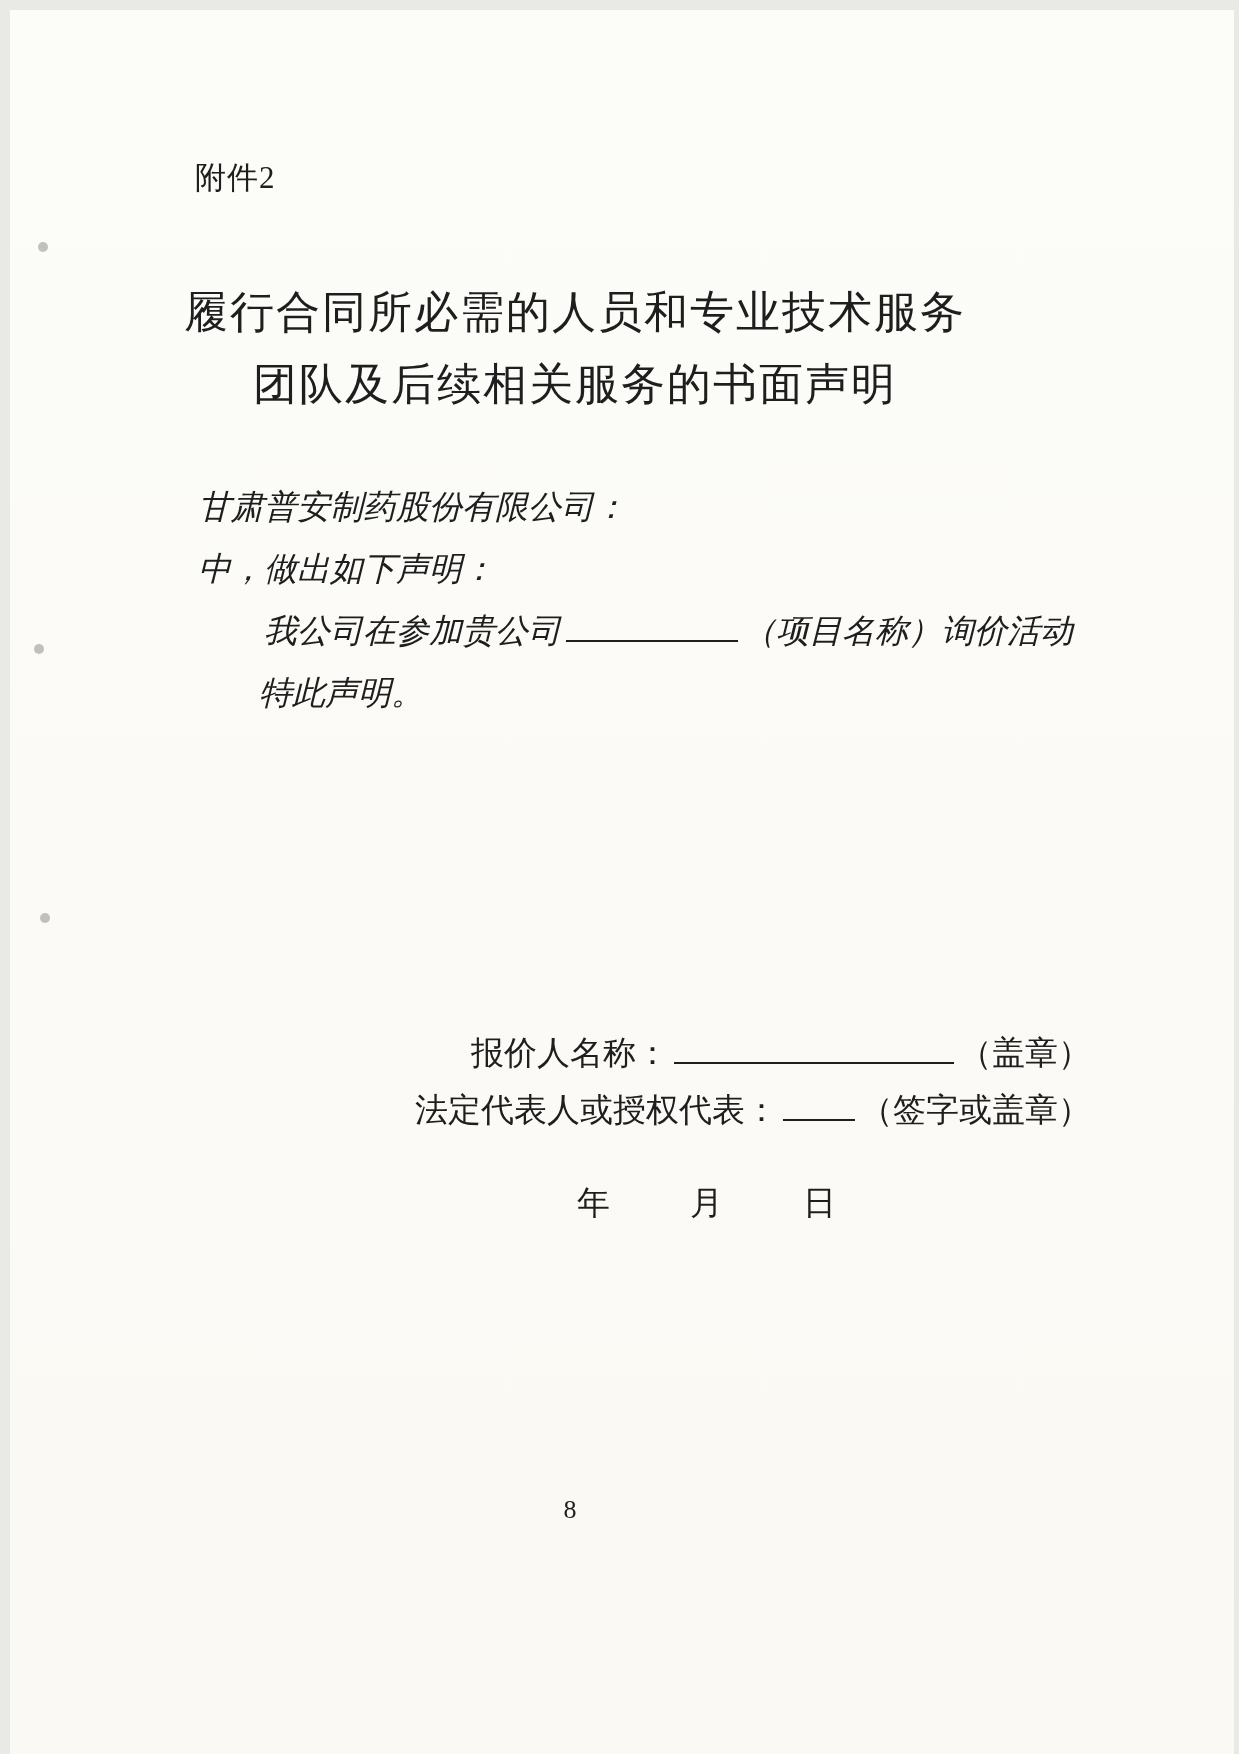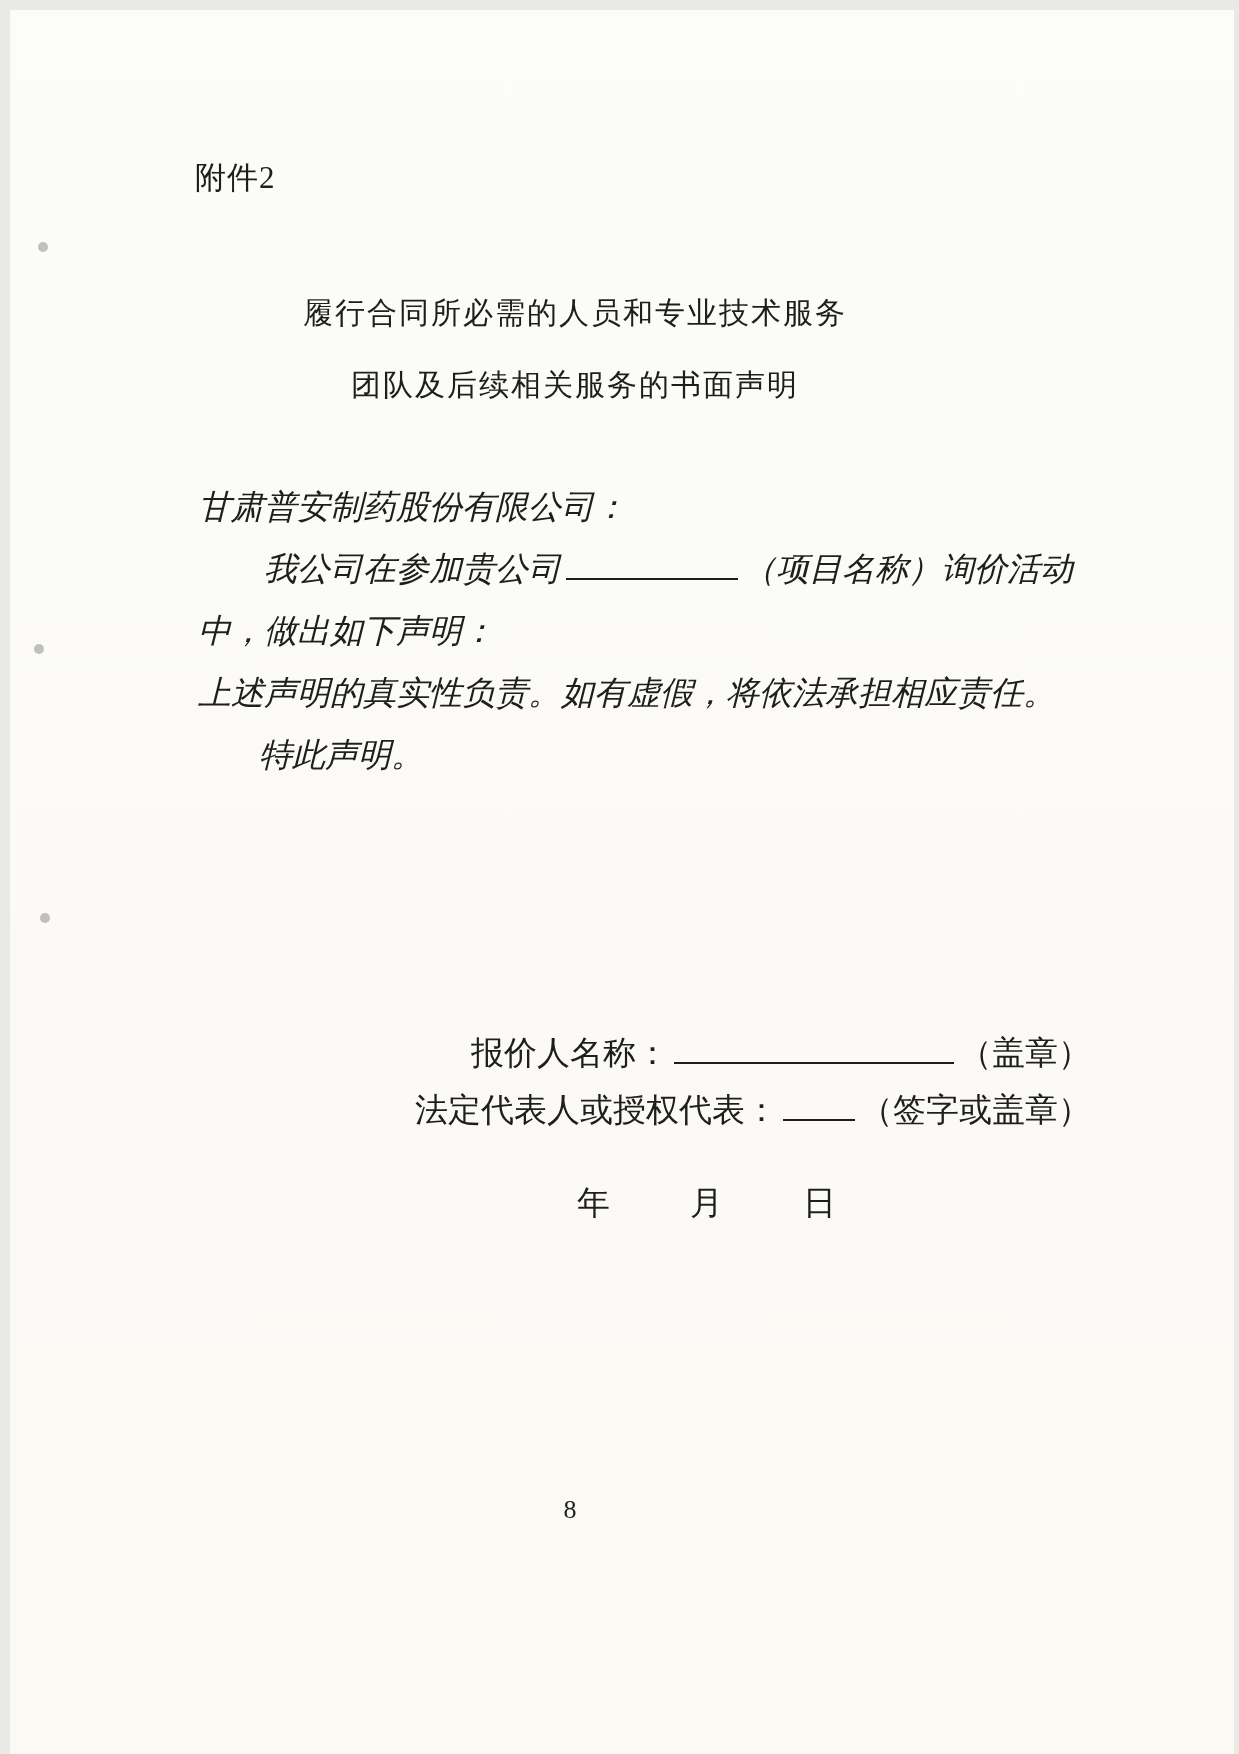--- a/index.html
+++ b/index.html
@@ -20,21 +20,21 @@
     top: 142px;
     font-size: 31px;
     letter-spacing: 1px;
   }
   .doc-title {
     position: absolute;
     left: 0;
     top: 262px;
     width: 1130px;
     text-align: center;
-    font-size: 30px;
+    font-size: 44px;
     line-height: 62px;
     letter-spacing: 2px;
     font-weight: 500;
   }
   .body-block {
     position: absolute;
     left: 178px;
     top: 461px;
     width: 890px;
     font-size: 33px;
@@ -105,25 +105,24 @@
 
   <div class="attachment-label">附件2</div>
 
   <div class="doc-title">
     <div>履行合同所必需的人员和专业技术服务</div>
     <div>团队及后续相关服务的书面声明</div>
   </div>
 
   <div class="body-block">
     <div class="body-line">甘肃普安制药股份有限公司：</div>
+    <div class="body-line">中，做出如下声明：</div>
     <div class="body-line indent">
       <span>我公司在参加贵公司</span><span class="blank blank-project"></span><span>（项目名称）询价活动</span>
     </div>
-    <div class="body-line">中，做出如下声明：</div>
-    <div class="body-line">上述声明的真实性负责。如有虚假，将依法承担相应责任。</div>
     <div class="body-line indent">特此声明。</div>
   </div>
 
   <div class="sig-block">
     <div class="sig-line">
       <span>报价人名称：</span><span class="blank blank-bidder"></span><span>（盖章）</span>
     </div>
     <div class="sig-line">
       <span>法定代表人或授权代表：</span><span class="blank blank-rep"></span><span>（签字或盖章）</span>
     </div>

